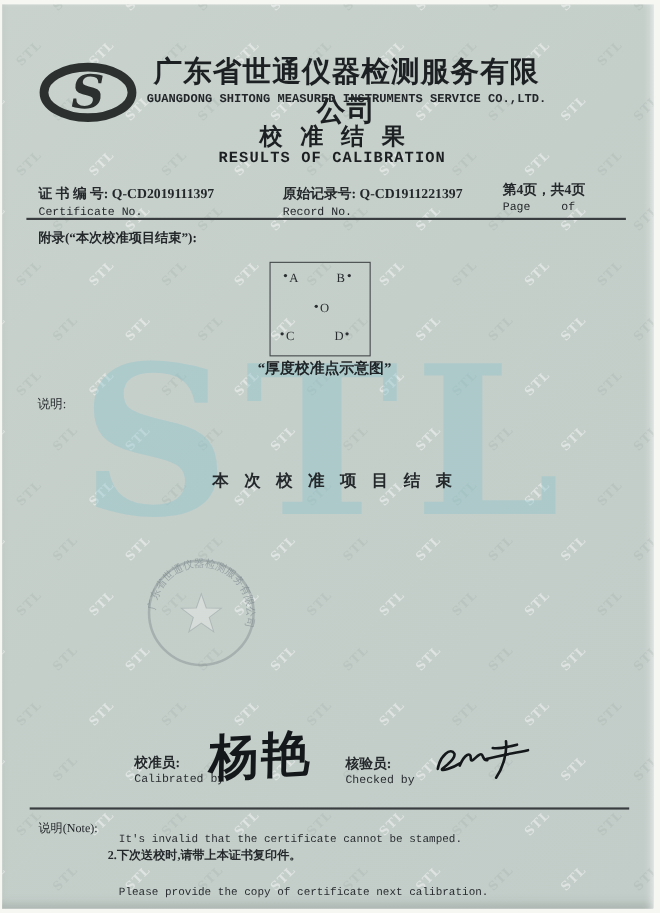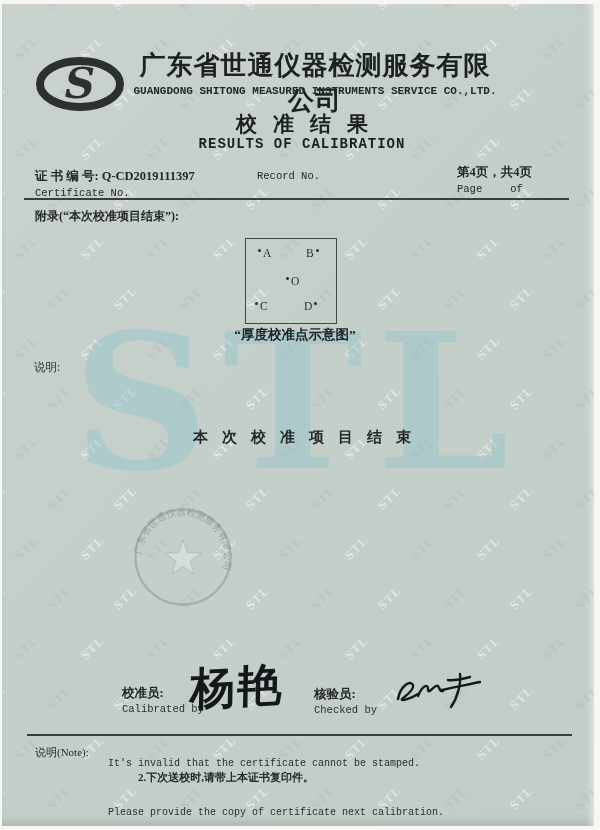--- a/index.html
+++ b/index.html
@@ -75,21 +75,21 @@
             font-family:"DejaVu Serif",serif;font-weight:bold;
             transform:rotate(-3deg) skewX(-4deg);letter-spacing:2px;}
   .sig-scribble{position:absolute;left:388px;top:10px;}
   
   .foot-label{position:absolute;left:33px;top:741px;font-size:11px;color:#24282b;
               font-family:"Liberation Serif","DejaVu Serif",serif;}
   .foot-item-cn{position:absolute;left:96px;font-size:11px;color:#24282b;
                 font-family:"Liberation Serif","DejaVu Serif",serif;font-weight:bold;}
   .foot-item-en{position:absolute;left:106px;font-size:10px;color:#2a2e31;
                 font-family:"Liberation Mono","DejaVu Sans Mono",monospace;}
-  .f1{top:741px;} .f2{top:754px;} .f3{top:766px;margin-left:40px;} .f4{top:779px;margin-top:24px;}
+  .f1{top:741px;} .f2{top:754px;} .f3{top:766px;} .f4{top:779px;margin-top:24px;}
 </style>
 </head>
 <body>
 
 <div class="stage">
   <div class="paper">
 
     <div class="wm-small">
         <span class="wm-tile" style="left: -22px; top: -12px;">STL</span>
         <span class="wm-tile alt" style="left: 44px; top: -12px;">STL</span>
@@ -264,20 +264,21 @@
     <div class="company-en">GUANGDONG SHITONG MEASURED INSTRUMENTS SERVICE CO.,LTD.</div>
     <div class="title-cn">校准结果</div>
     <div class="title-en">RESULTS OF CALIBRATION</div>
 
     <div class="cert-row">
       <div class="cert-no">
         <div class="fld-cn">证 书 编 号: Q-CD2019111397</div>
         <div class="fld-en">Certificate No.</div>
       </div>
       <div class="record-no">
+        <div class="fld-cn">原始记录号: Q-CD1911221397</div>
         <div class="fld-en">Record No.</div>
       </div>
       <div class="page-no">
         <div class="fld-cn">第4页，共4页</div>
         <div class="fld-en page-en">
           <span class="mono">Page</span>
           <span class="mono">of</span>
         </div>
       </div>
     </div>

